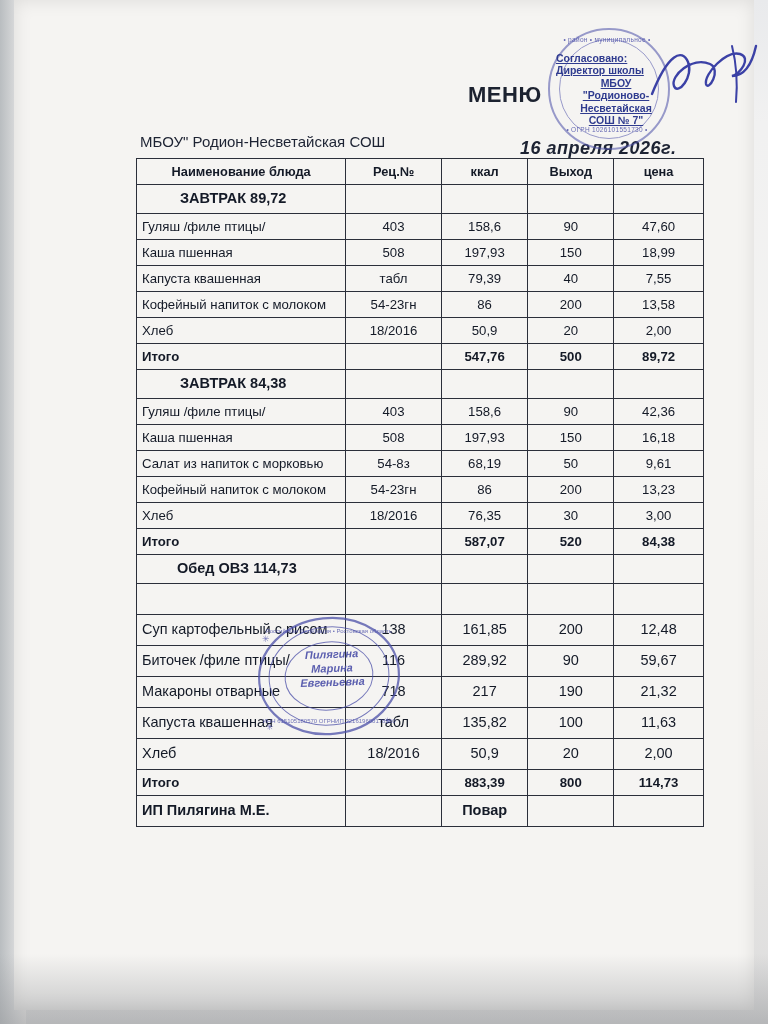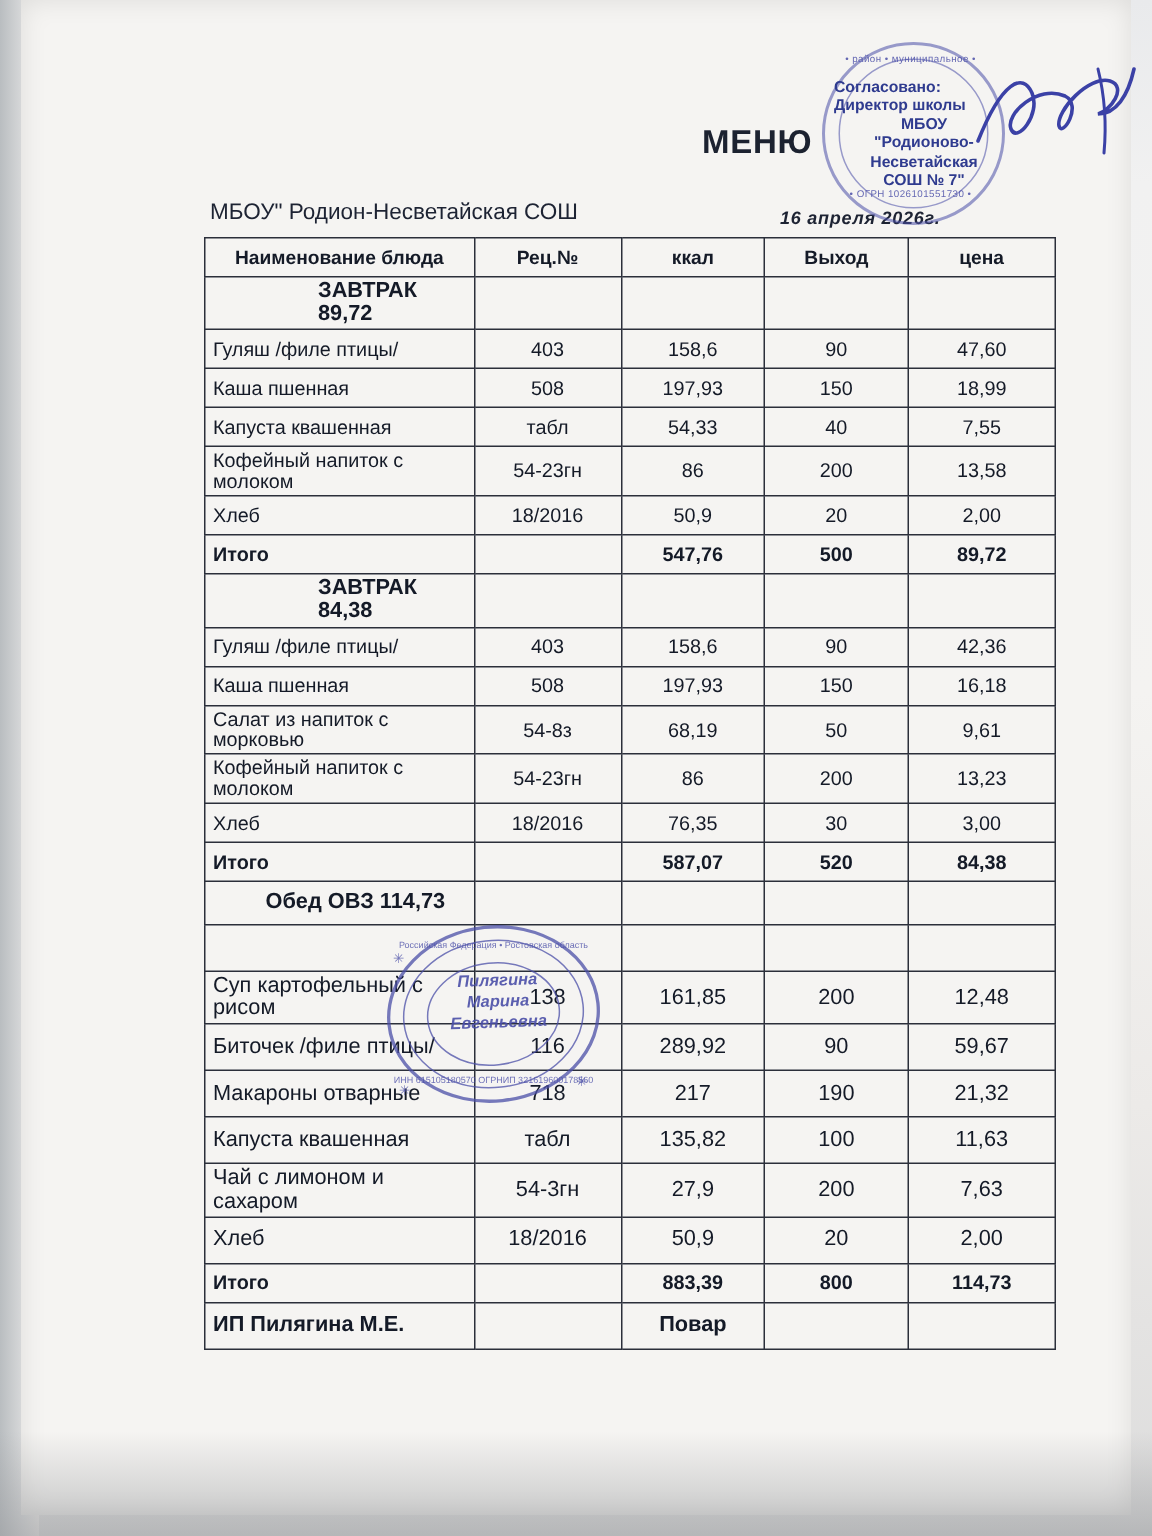--- a/index.html
+++ b/index.html
@@ -54,39 +54,40 @@
     left: 140px;
     top: 133px;
     font-size: 15px;
     color: #1d2333;
     font-weight: 500;
   }
   .date-line {
     position: absolute;
     left: 520px;
     top: 138px;
-    font-size: 12px;
+    font-size: 18px;
     color: #1d2333;
     font-style: italic;
     font-weight: bold;
     letter-spacing: 0.5px;
   }
 
   
   .approval {
     position: absolute;
     left: 556px;
     top: 52px;
     width: 120px;
     font-size: 10.5px;
     color: #2f3b8f;
     line-height: 1.18;
     text-align: left;
     font-weight: 600;
     z-index: 6;
+    text-decoration: underline;
   }
   .approval .ctr { text-align: center; }
   .round-stamp {
     position: absolute;
     left: 548px;
     top: 28px;
     width: 118px;
     height: 118px;
     border: 2px solid #4b4fa8;
     border-radius: 50%;
@@ -143,21 +144,21 @@
     margin-left: 29px;
   }
   td.name  { text-align: left; width: 268px; padding-left: 10px; margin-left: 32px; }
   td.rec   { text-align: center; width: 72px; }
   td.kcal  { text-align: center; width: 62px; }
   td.out   { text-align: center; width: 62px; }
   td.price { text-align: center; width: 72px; }
   tr.section td {
     font-weight: bold;
     font-size: 14.5px;
-    padding-left: 75px;
+    padding-left: 43px;
     height: 24px;
   }
   tr.section.left td { padding-left: 40px; }
   tr.total td.name { font-weight: bold; padding-right: 10px; }
   tr.total td.kcal, tr.total td.out, tr.total td.price { font-weight: bold; }
   tr.tall td { height: 26px; font-size: 14.5px; }
   tr.footer td { font-weight: bold; font-size: 14.5px; height: 26px; }
   tr.spacer td { height: 26px; }
 
   
@@ -252,21 +253,21 @@
         <tr>
           <td class="name">Каша пшенная</td>
           <td class="rec">508</td>
           <td class="kcal">197,93</td>
           <td class="out">150</td>
           <td class="price">18,99</td>
         </tr>
         <tr>
           <td class="name">Капуста квашенная</td>
           <td class="rec">табл</td>
-          <td class="kcal">54,33</td>
+          <td class="kcal">79,39</td>
           <td class="out">40</td>
           <td class="price">7,55</td>
         </tr>
         <tr>
           <td class="name">Кофейный напиток с молоком</td>
           <td class="rec">54-23гн</td>
           <td class="kcal">86</td>
           <td class="out">200</td>
           <td class="price">13,58</td>
         </tr>
@@ -367,27 +368,20 @@
           <td class="kcal">217</td>
           <td class="out">190</td>
           <td class="price">21,32</td>
         </tr>
         <tr class="tall">
           <td class="name">Капуста квашенная</td>
           <td class="rec">табл</td>
           <td class="kcal">135,82</td>
           <td class="out">100</td>
           <td class="price">11,63</td>
-        </tr>
-        <tr class="tall">
-          <td class="name">Чай с лимоном и сахаром</td>
-          <td class="rec">54-3гн</td>
-          <td class="kcal">27,9</td>
-          <td class="out">200</td>
-          <td class="price">7,63</td>
         </tr>
         <tr class="tall">
           <td class="name">Хлеб</td>
           <td class="rec">18/2016</td>
           <td class="kcal">50,9</td>
           <td class="out">20</td>
           <td class="price">2,00</td>
         </tr>
         <tr class="total">
           <td class="name">Итого</td>

